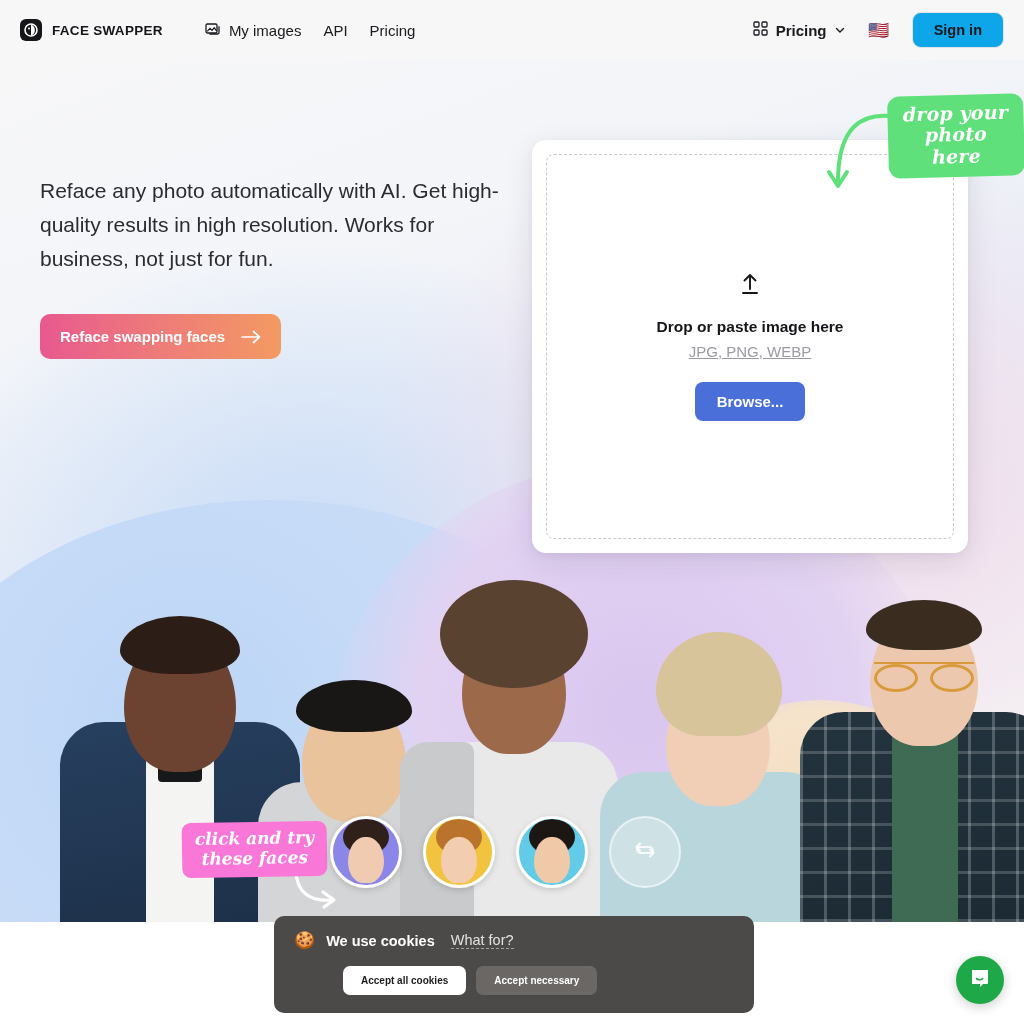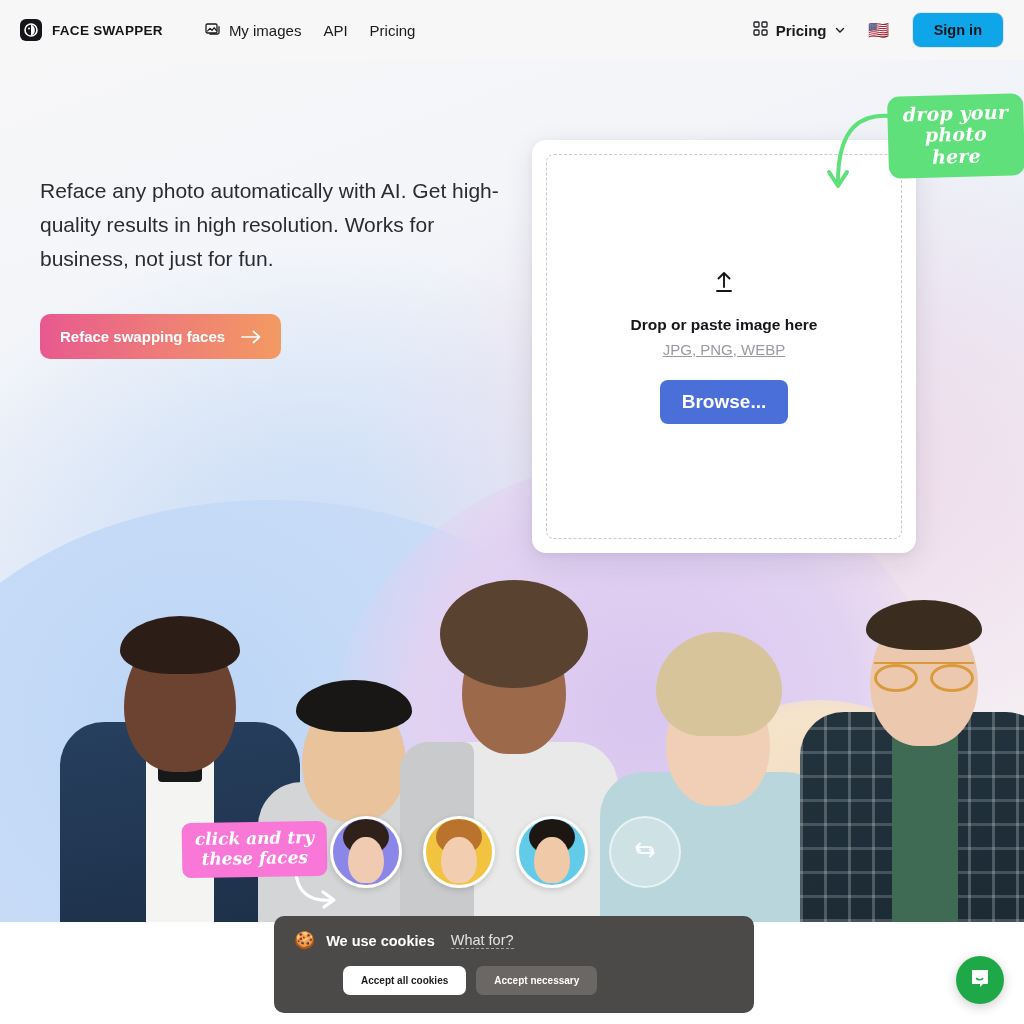--- a/index.html
+++ b/index.html
@@ -133,35 +133,35 @@
   .cta {
     margin-top:38px; display:inline-flex; align-items:center; gap:16px;
     background:linear-gradient(90deg,#e8598f 0%,#ee7d78 52%,#f39a62 100%);
     border:none; border-radius:10px; padding:14px 20px; cursor:pointer;
     font-family:inherit; font-size:15px; font-weight:bold; color:#fff;
   }
   .cta svg { display:block; }
 
   
   .dropcard {
-    position:absolute; left:532px; top:140px; width:384px; height:413px;
+    position:absolute; left:532px; top:140px; width:436px; height:413px;
     background:#fff; border-radius:14px; z-index:25;
     box-shadow:0 8px 30px rgba(30,30,50,.10), 0 2px 8px rgba(30,30,50,.05);
     padding:14px;
   }
   .dropzone {
     width:100%; height:100%; border:1px dashed #c9c9ce; border-radius:8px;
     display:flex; flex-direction:column; align-items:center; justify-content:center;
     cursor:pointer;
   }
   .dz-title { margin-top:18px; font-size:15.5px; font-weight:bold; color:#16161a; }
   .dz-formats { margin-top:7px; font-size:15px; color:#9a9aa2;text-decoration:underline; }
   .browse {
     margin-top:22px; background:#4a6fd8; color:#fff; border:none; border-radius:8px;
-    padding:11px 22px; font-size:19px; font-weight:600; cursor:pointer; font-family:inherit;
+    padding:11px 22px; font-size:15px; font-weight:600; cursor:pointer; font-family:inherit;
   }
 
   
   .sticker-green {
     position:absolute; left:888px; top:95px; z-index:30;
     background:#5fe07a; color:#fff; border-radius:12px;
     padding:8px 14px 10px; text-align:center;
     font-family:"DejaVu Serif", serif; font-style:italic; font-weight:bold;
     font-size:19px; line-height:1.12; letter-spacing:.2px;
     transform:rotate(-1.5deg);

